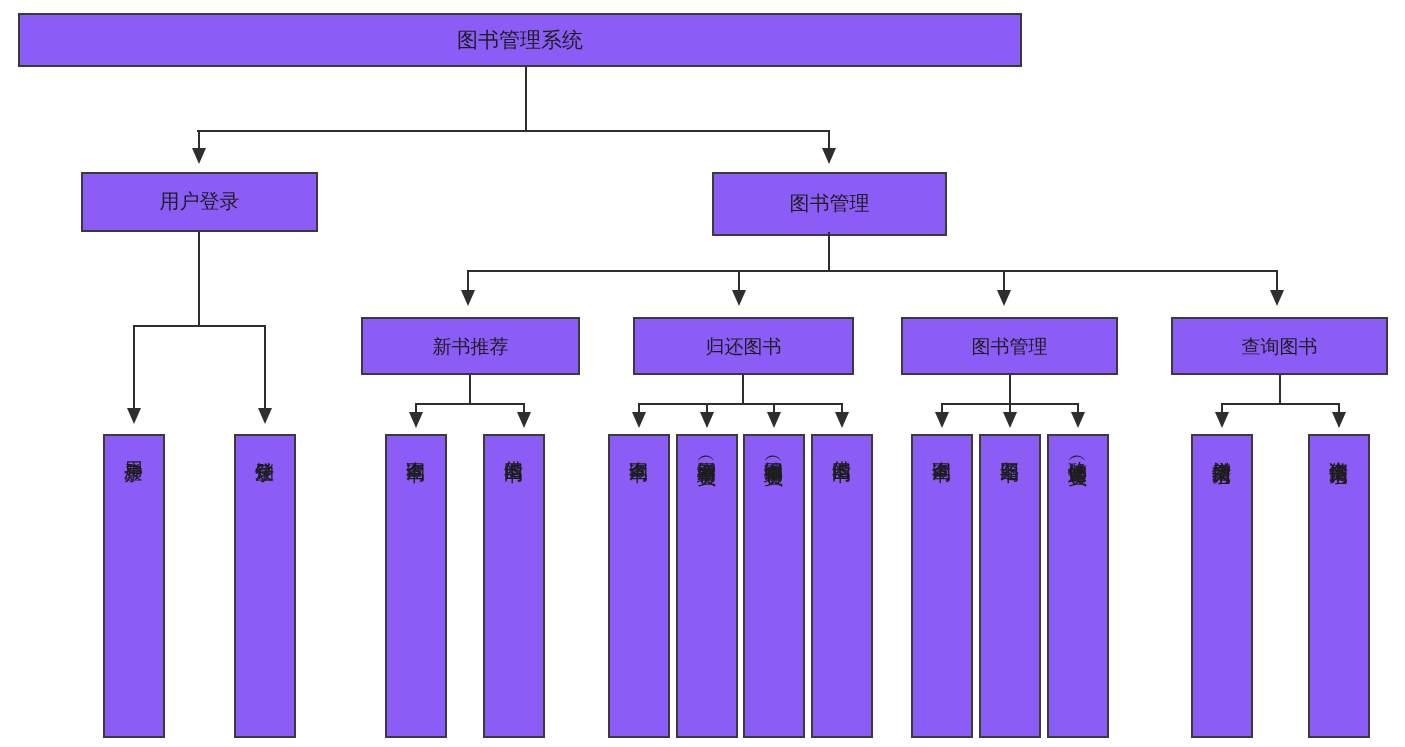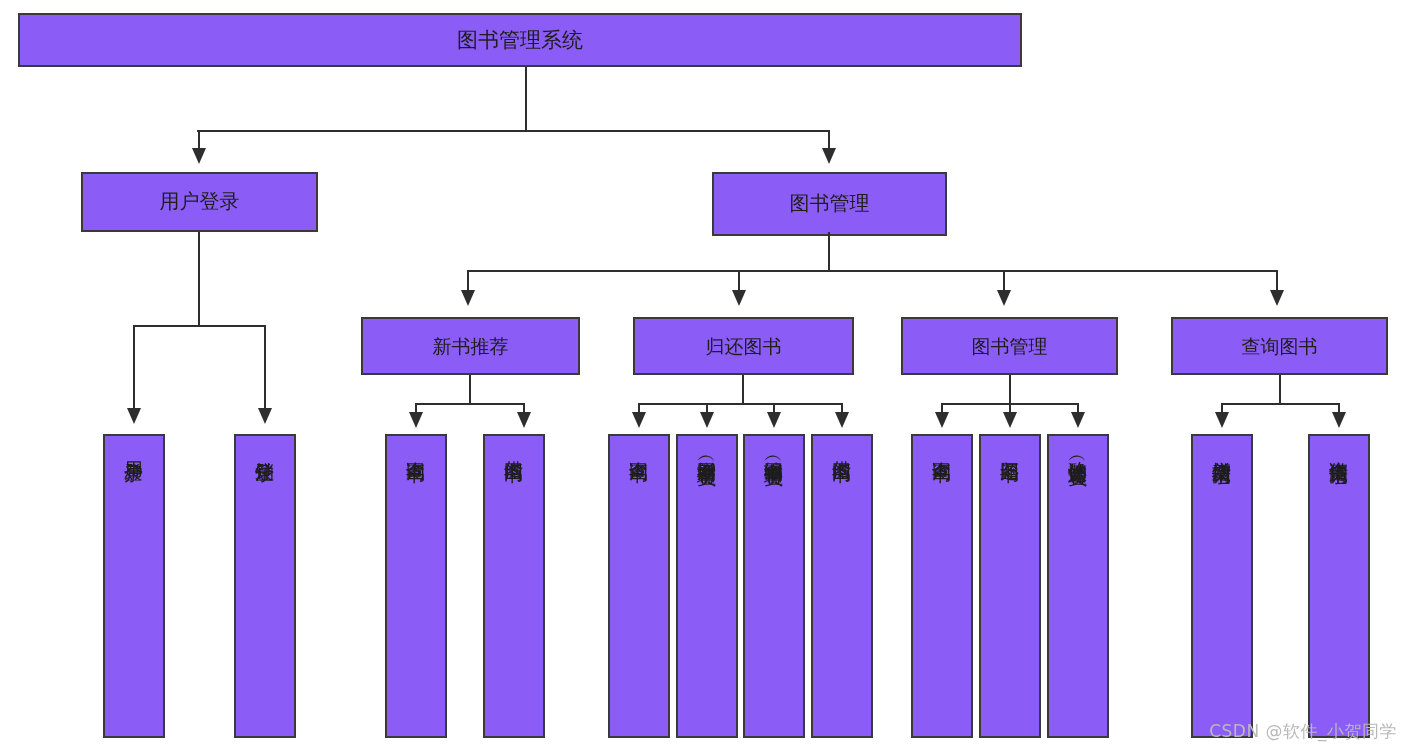--- a/index.html
+++ b/index.html
@@ -215,15 +215,14 @@
     <span class="lbl">确认归还（管理员）</span>
   </div>
 
   <div class="node leaf" style="left:1191px;top:434px;width:62px;height:304px;">
     <span class="lbl">新增借阅记录</span>
   </div>
   <div class="node leaf" style="left:1308px;top:434px;width:62px;height:304px;">
     <span class="lbl">查询借阅记录</span>
   </div>
 
-  <div id="watermark">CSDN @软件_小贺同学</div>
 
 </div>
 
 </body></html>

